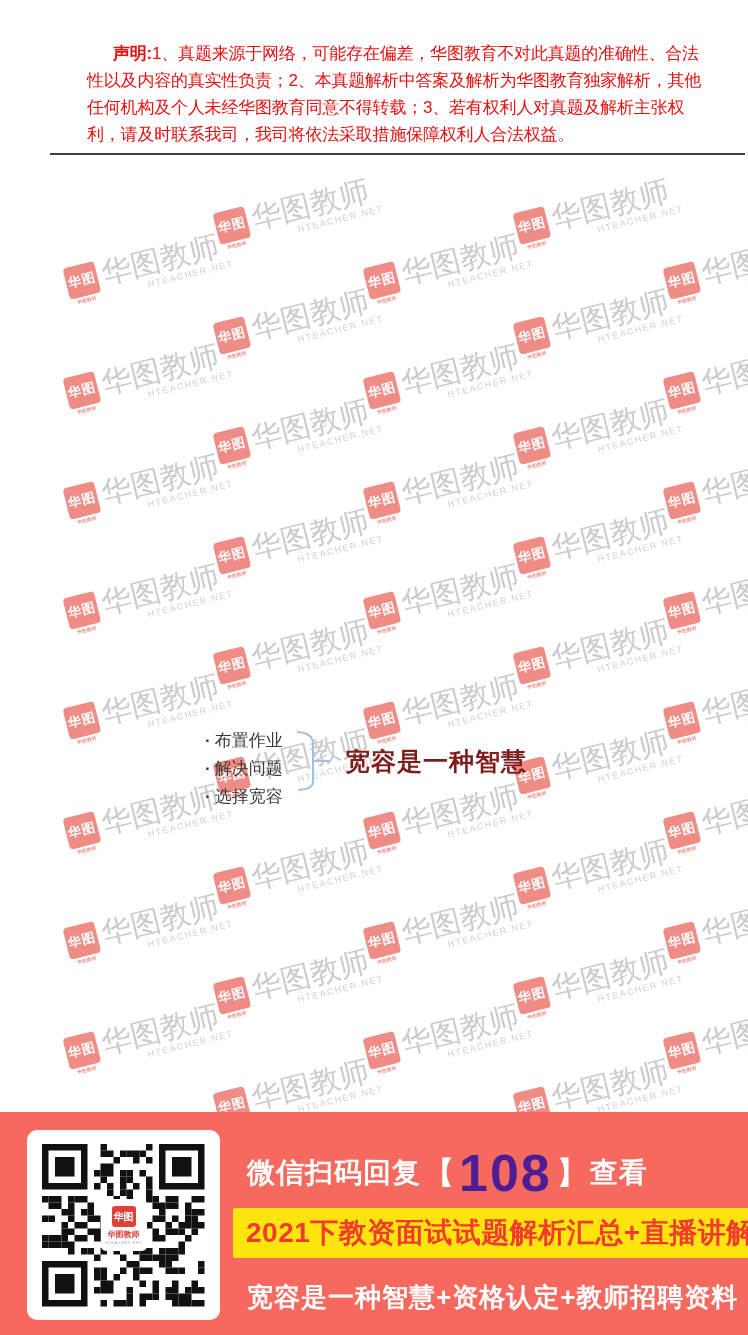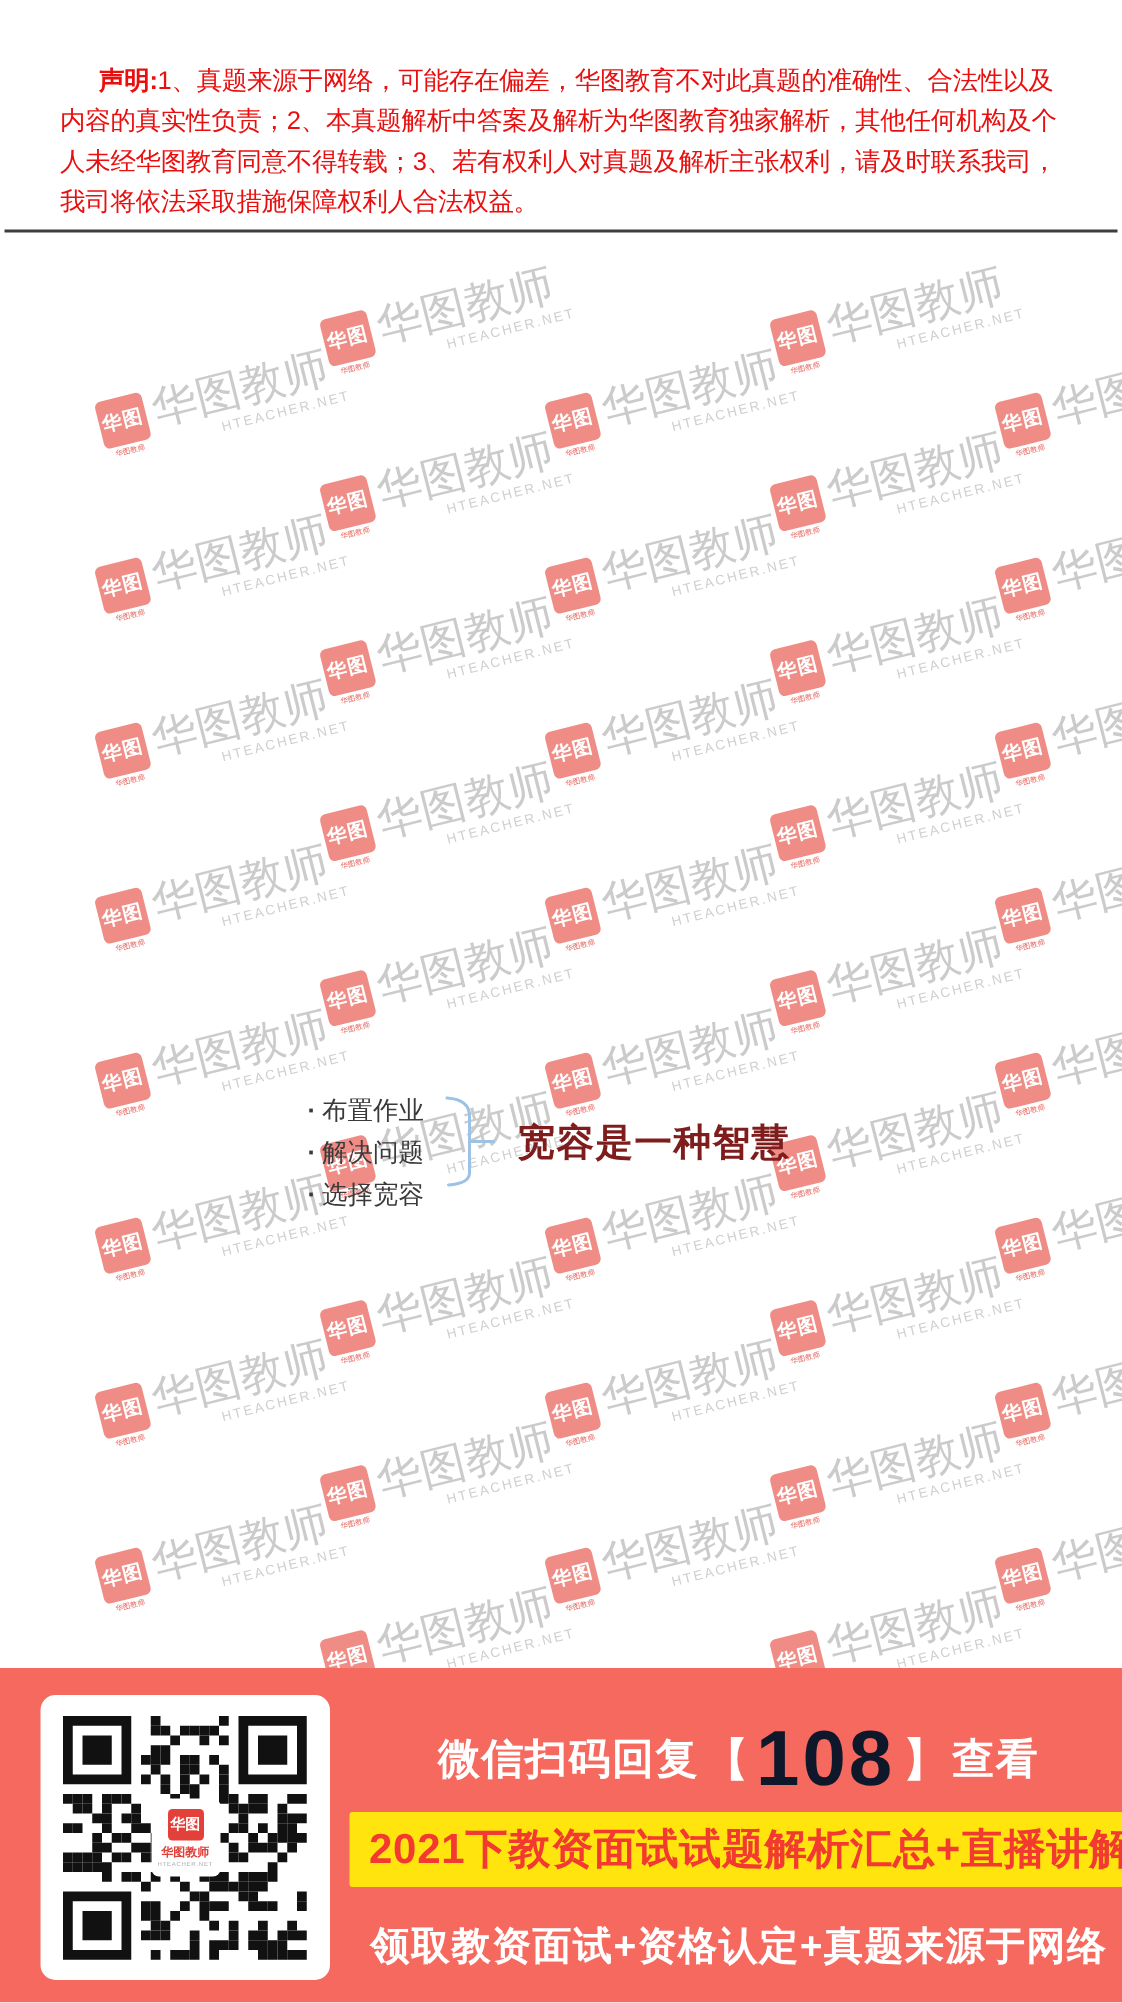--- a/index.html
+++ b/index.html
@@ -22,21 +22,21 @@
   .wm-logo {
     width: 32px; height: 32px; background: #ef837c; border-radius: 4px;
     color: #fff; font-weight: 700; font-size: 13px; line-height: 32px;
     text-align: center; letter-spacing: 1px; overflow: hidden;
   }
   .wm-cap { font-size: 5px; color: #e4554e; margin-top: 1px; white-space: nowrap; width: 32px; overflow: hidden; text-align: center; }
   .wm-brand { font-size: 30px; line-height: 30px; color: #c7c7c7; white-space: nowrap; }
   .wm-domain { font-size: 9px; color: #cbcbcb; letter-spacing: 1.5px; margin-left: 42px; margin-top: 1px; white-space: nowrap; }
 
   
-  .content { position: relative; z-index: 2; }
+  .content { position: relative; z-index: 2; padding-left: 47px; }
   .disclaimer {
     margin: 40px 36px 0 40px;
     color: #e90f0f;
     font-size: 17px;
     line-height: 27px;
     letter-spacing: -0.2px;
     text-indent: 26px;
   }
   .disclaimer b { font-weight: 700; }
   .divider { border: none; border-top: 2.5px solid #3e3e3e; margin: 5px 3px 0 3px; }
@@ -90,25 +90,25 @@
   .qr-logo {
     width: 24px; height: 21px; background: #e3403a; border-radius: 3px;
     color: #fff; font-size: 10px; font-weight: 700; line-height: 21px;
     text-align: center; overflow: hidden;
   }
   .qr-caption { font-size: 8px; color: #e3403a; font-weight: 700; margin-top: 2px; white-space: nowrap; }
   .qr-subcaption { font-size: 4px; color: #aaa; letter-spacing: .5px; white-space: nowrap; }
 
   .f-line1 {
     position: absolute; left: 247px; top: 32px; height: 58px;
-    display: flex; align-items: center; gap: 3px; color: #ffffff; margin-left: 45px;
+    display: flex; align-items: center; gap: 3px; color: #ffffff;
   }
   .f-line1 .txt { font-size: 28px; font-weight: 700; letter-spacing: 1px; }
   .f-line1 .bracket { font-size: 30px; font-weight: 700; }
-  .f-line1 .code { font-size: 52px; font-weight: 900; color: #0f172a; letter-spacing: 2px; margin: 0 2px; }
+  .f-line1 .code { font-size: 52px; font-weight: 900; color: #4c1d95; letter-spacing: 2px; margin: 0 2px; }
   .f-line2 {
     position: absolute; left: 233px; top: 96px; height: 50px;
     background: #ffe40e; color: #f23a30;
     font-size: 28px; font-weight: 800; letter-spacing: 0.5px;
     display: flex; align-items: center; padding: 0 13px; border-radius: 2px;
     white-space: nowrap;
   }
   .f-line3 {
     position: absolute; left: 247px; top: 168px;
     color: #ffffff; font-size: 26px; font-weight: 700; letter-spacing: 1px;
@@ -794,16 +794,16 @@
     <div class="f-line1">
       <span class="txt">微信扫码回复</span>
       <span class="bracket">【</span>
       <span class="code">108</span>
       <span class="bracket">】</span>
       <span class="txt">查看</span>
     </div>
 
     <div class="f-line2">2021下教资面试试题解析汇总+直播讲解</div>
 
-    <div class="f-line3">领取教资面试+资格认定+真题来源于网络</div>
+    <div class="f-line3">宽容是一种智慧+资格认定+教师招聘资料</div>
   </div>
 
 </div>
 
 </body></html>

